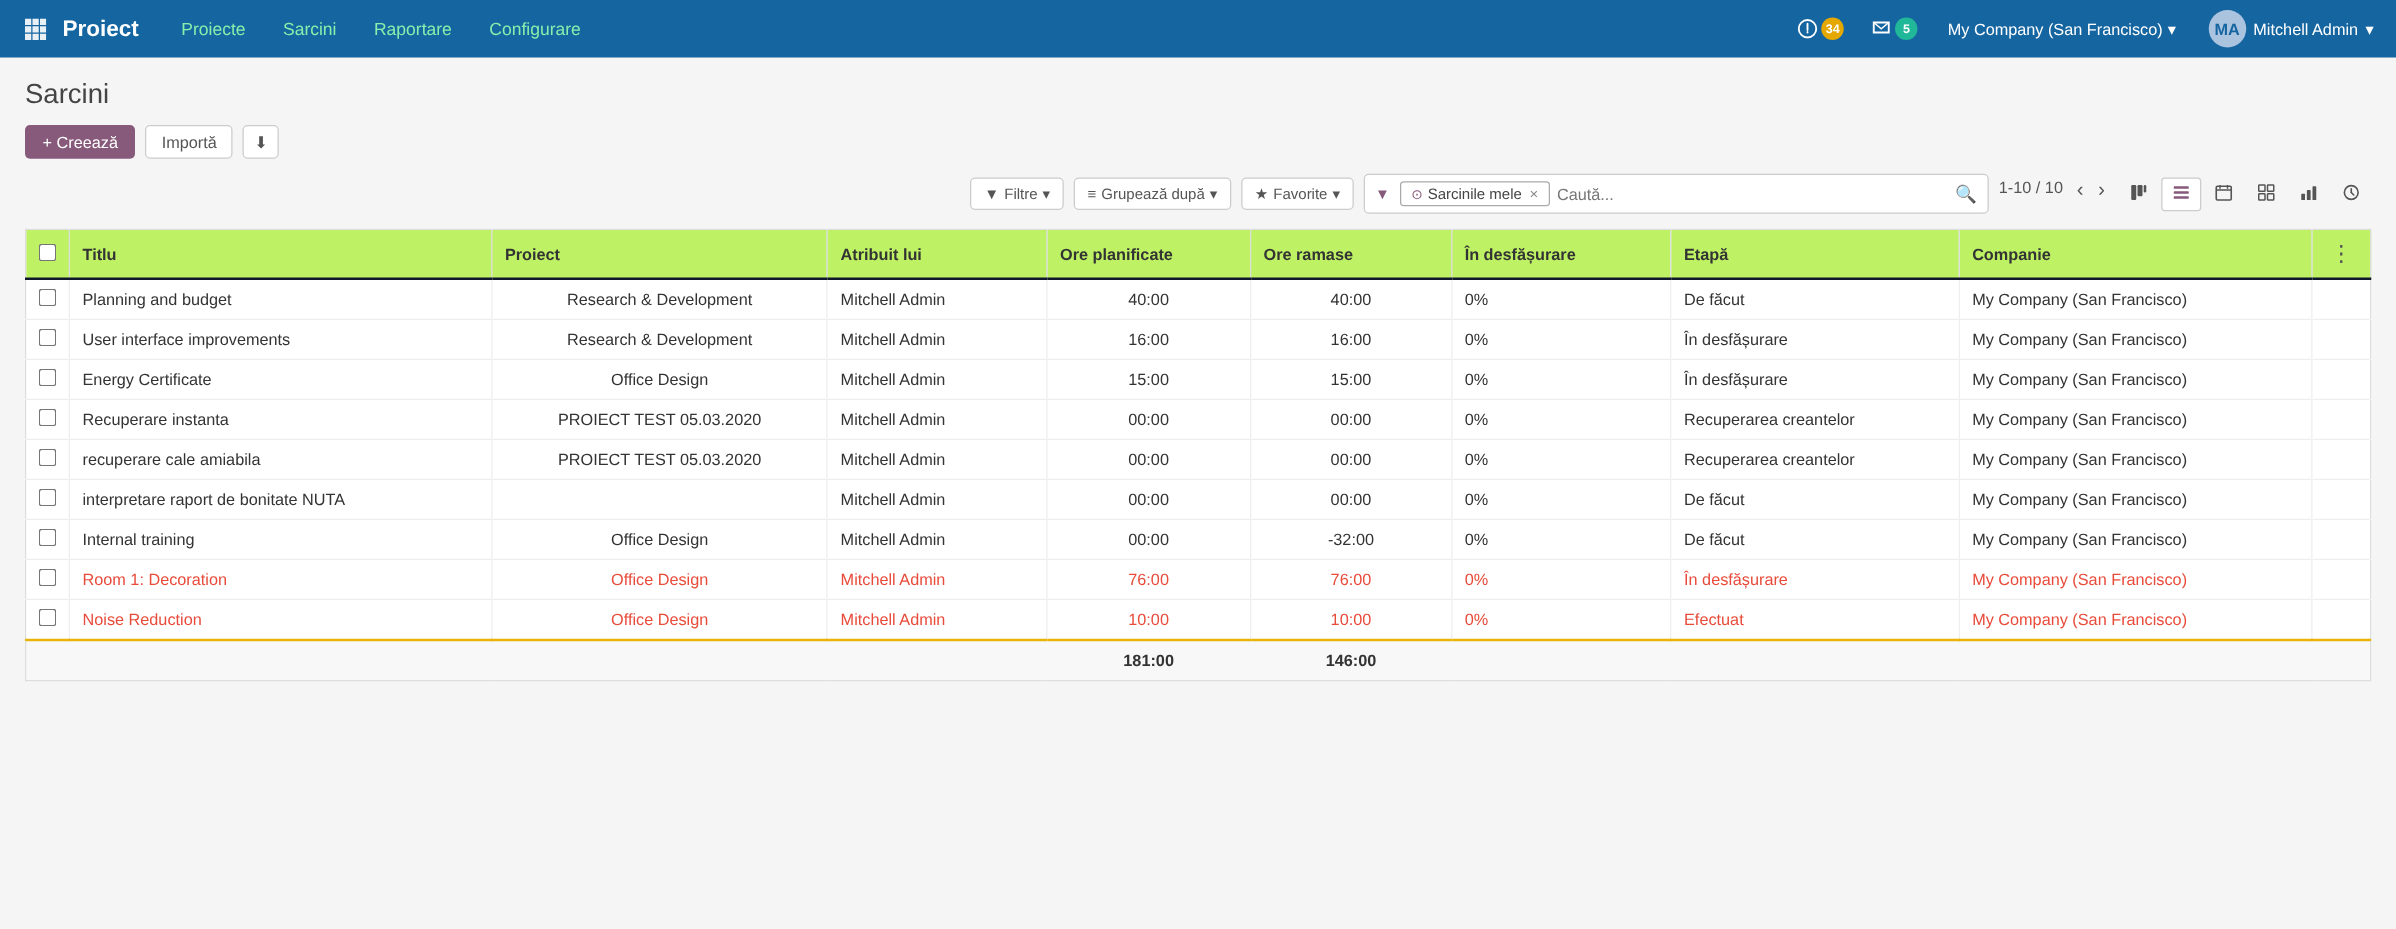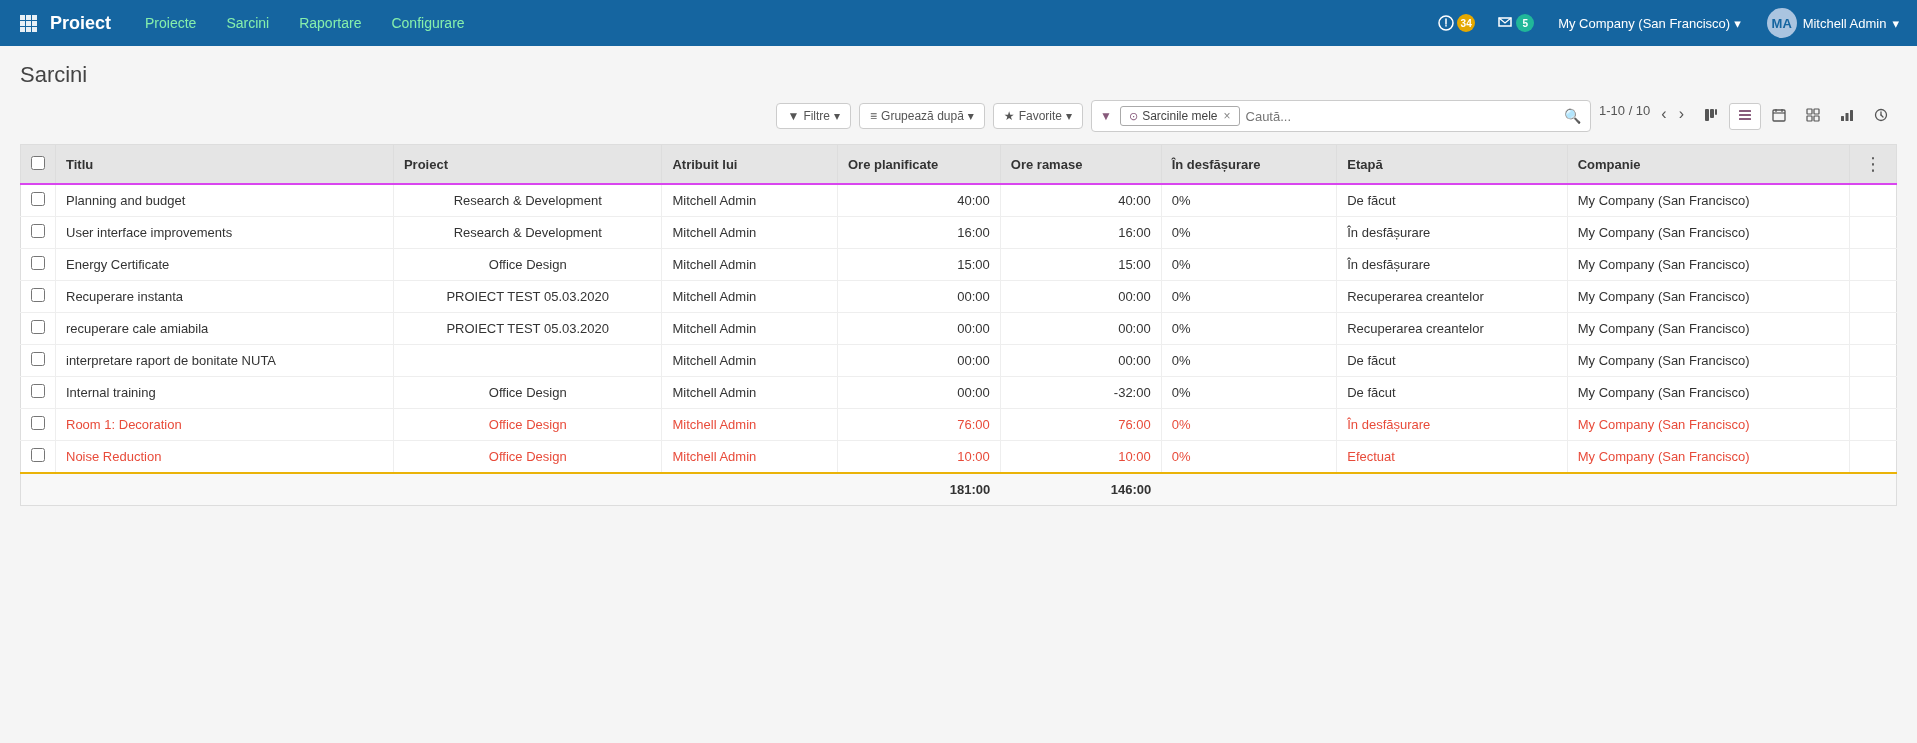--- a/index.html
+++ b/index.html
@@ -96,21 +96,21 @@
     .nav-arrows { display: flex; gap: 2px; }
     .nav-arrow {
       background: none; border: none; cursor: pointer; color: #555; font-size: 16px; padding: 2px 5px;
     }
 
     
     .task-table {
       width: 100%; border-collapse: collapse; background: #fff; border: 1px solid #ddd;
     }
     .task-table thead th {
-      background: #e5e5e5; border-bottom: 2px solid #d946ef; border-right: 1px solid #ddd; padding: 8px 10px; text-align: left; font-weight: 600; font-size: 13px; color: #333; white-space: nowrap;
+      background: #bef264; border-bottom: 2px solid #0f172a; border-right: 1px solid #ddd; padding: 8px 10px; text-align: left; font-weight: 600; font-size: 13px; color: #333; white-space: nowrap;
     }
     .task-table thead th:last-child { border-right: none; }
     .task-table tbody tr {
       border-bottom: 1px solid #eee;
     }
     .task-table tbody td {
       padding: 7px 10px; border-right: 1px solid #eee; font-size: 13px; color: #333; vertical-align: middle;
     }
     .task-table tbody td:last-child { border-right: none; }
 
@@ -121,21 +121,21 @@
     .checkbox-col { width: 32px; text-align: center; }
     .col-title { min-width: 200px; }
     .col-project { min-width: 180px; text-align: center; }
     .col-assignee { min-width: 120px; }
     .col-planned { min-width: 110px; text-align: right; }
     .col-remaining { min-width: 110px; text-align: right; }
     .col-progress { min-width: 120px; }
     .col-stage { min-width: 130px; }
     .col-company { min-width: 180px; }
 
-    .td-right { text-align: right; }
+    .td-right { text-align: center; }
 
     .progress-bar-wrap {
       display: flex; align-items: center; gap: 6px;
     }
     .progress-box {
       width: 14px; height: 14px; background: #7b7bc4; display: inline-block; vertical-align: middle;
     }
 
     .more-btn {
       background: none; border: none; cursor: pointer; color: #555; font-size: 18px; padding: 0 4px;
@@ -193,20 +193,25 @@
       <span>Mitchell Admin</span>
       <span>▾</span>
     </div>
   </div>
 </nav>
 
 <div class="page-content">
 
   <div class="page-title">Sarcini</div>
 
+  <div class="toolbar">
+    <button class="btn-create">+ Creează</button>
+    <button class="btn-secondary">Importă</button>
+    <button class="btn-icon-only">⬇</button>
+  </div>
 
   <div style="display:flex; align-items:center; gap:8px; margin-bottom:12px; justify-content:space-between;">
     <div style="display:flex; align-items:center; gap:8px; flex:1;">
       
     </div>
     <div style="display:flex; align-items:center; gap:8px; flex: 0 0 auto;">
 
       <button class="btn-filter">
         <span>▼</span>
         <span>Filtre</span>

